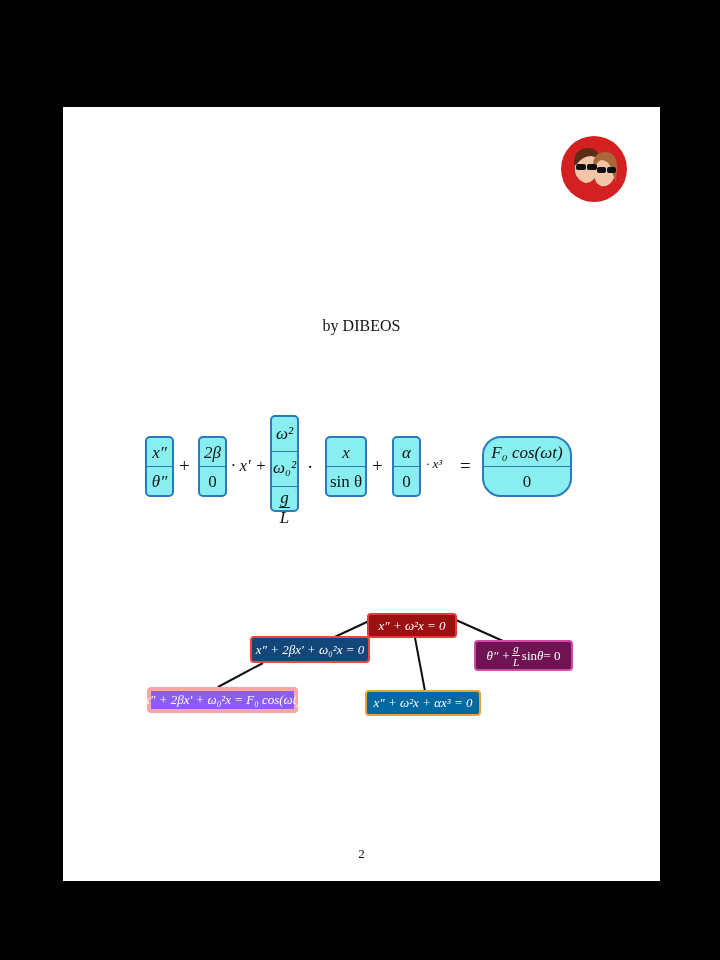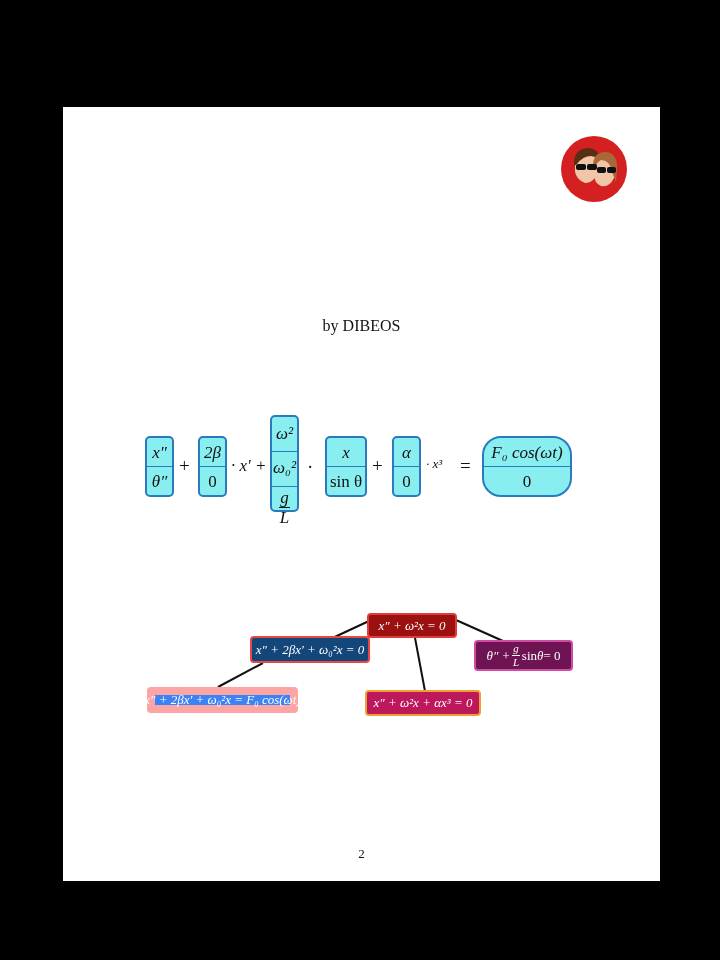--- a/index.html
+++ b/index.html
@@ -137,17 +137,17 @@
   <div class="node m" style="left:411px; top:533px; width:99px; height:31px; background:#6e1452; border:2px solid #d04aa6;">
     <span>θ″ + </span>
       <span class="frac r" style="font-size:11px; margin:0 2px;">
         <span class="num m">g</span>
         <span class="den m">L</span>
       </span>
       <span class="r"> sin </span>
       <span>θ</span>
       <span class="r"> = 0</span>
   </div>
-  <div class="node m" style="left:84px; top:580px; width:151px; height:26px; background:#3b82f6; border:8px solid #fca5a5;">x″ + 2βx′ + ω₀²x = F₀ cos(ωt)</div>
-  <div class="node m" style="left:302px; top:583px; width:116px; height:26px; background:#be185d; border:2px solid #f0a030;">x″ + ω²x + αx³ = 0</div>
+  <div class="node m" style="left:84px; top:580px; width:151px; height:26px; background:#8b5cf6; border:4px solid #fca5a5;">x″ + 2βx′ + ω₀²x = F₀ cos(ωt)</div>
+  <div class="node m" style="left:302px; top:583px; width:116px; height:26px; background:#0369a1; border:2px solid #f0a030;">x″ + ω²x + αx³ = 0</div>
 
   <div class="pagenum">2</div>
 </div>
 
 </body></html>

